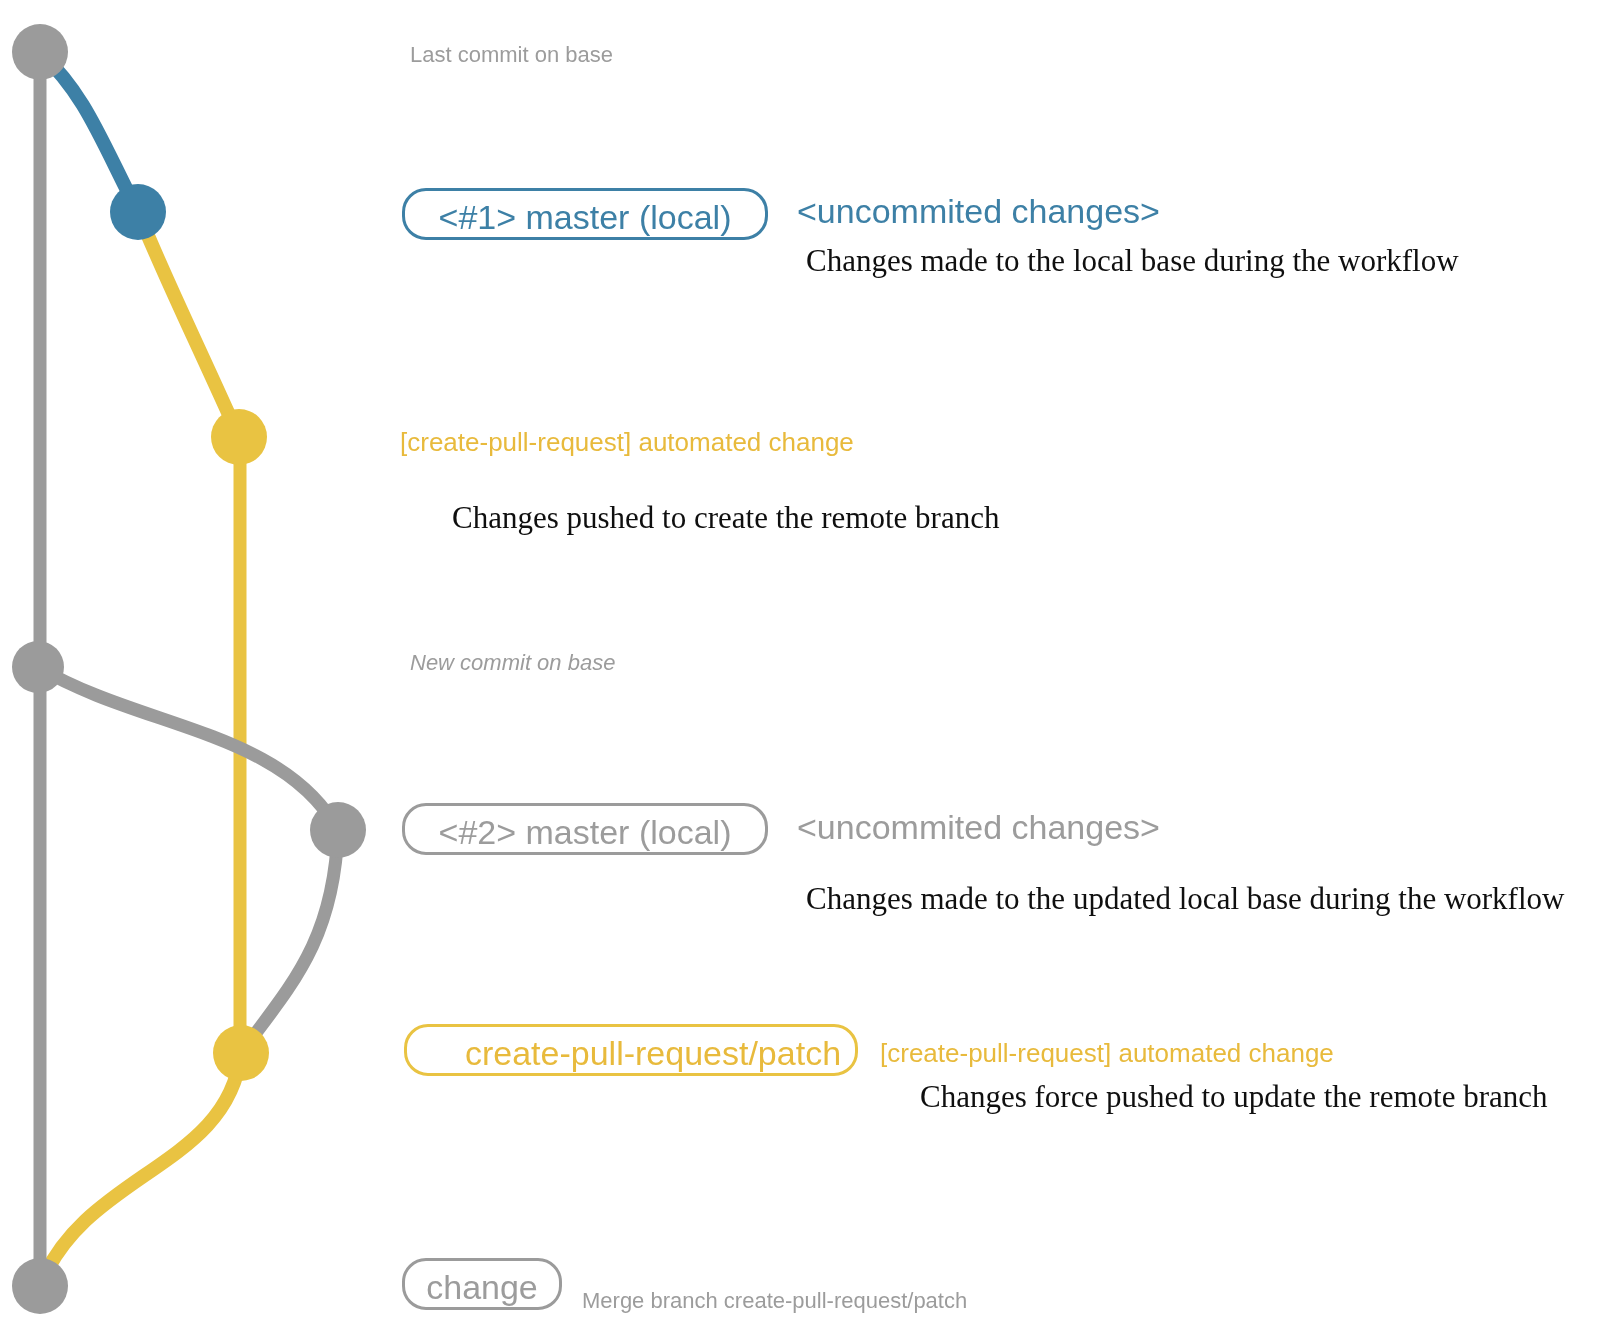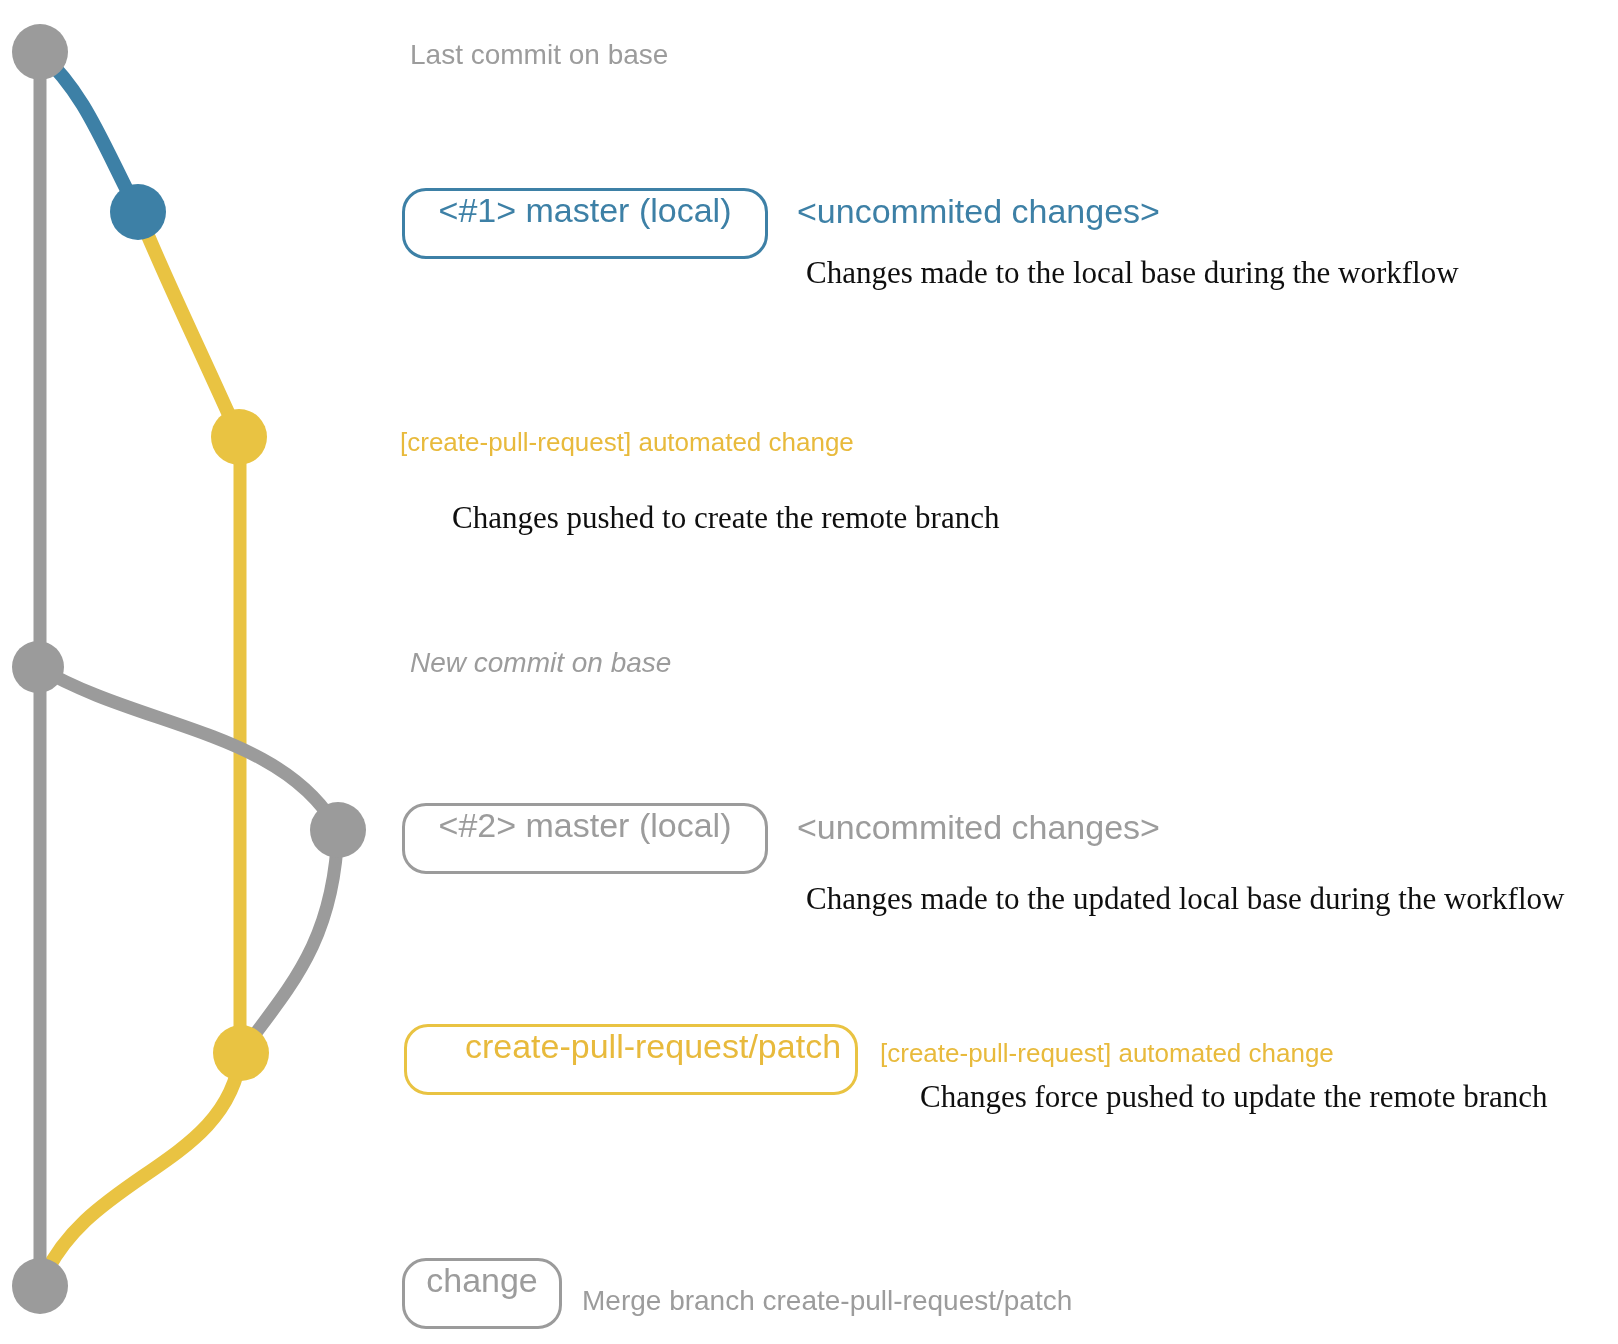--- a/index.html
+++ b/index.html
@@ -13,30 +13,30 @@
   }
   html,body{margin:0;padding:0;}
   body{
     width:1618px;height:1344px;
     background:var(--c-bg);
     position:relative;
     overflow:hidden;
     font-family:"Liberation Sans",sans-serif;
   }
   .abs{position:absolute;white-space:nowrap;}
-  .lbl{font-size:28px;line-height:38px;color:var(--c-text-gray);}
+  .lbl{font-size:22px;line-height:38px;color:var(--c-text-gray);}
   .note-blue{font-size:34px;line-height:38px;color:var(--c-blue);}
   .note-gray{font-size:34px;line-height:38px;color:var(--c-text-gray);}
   .note-yellow{font-size:26px;line-height:38px;color:var(--c-yellow-text);}
   .desc{font-family:"Liberation Serif",serif;font-size:31px;line-height:36px;color:var(--c-black);}
   .badge{
     box-sizing:border-box;
-    height:71px;
+    height:52px;
     border-radius:24px;
-    display:flex;align-items:flex-start;justify-content:center;
+    display:flex;align-items:flex-end;justify-content:center;
     font-size:34px;
     background:transparent;
   }
   .badge-blue{border:3px solid var(--c-blue);color:var(--c-blue);}
   .badge-gray{border:3px solid var(--c-gray);color:var(--c-text-gray);}
   .badge-yellow{border:3px solid var(--c-yellow);color:var(--c-yellow-text);}
   #graph-svg{position:absolute;left:0;top:0;}
 </style>
 </head>
 <body>
@@ -59,21 +59,21 @@
   <circle cx="241" cy="1053" r="28" fill="var(--c-yellow)"></circle>
   <circle cx="40" cy="1286" r="28" fill="var(--c-gray)"></circle>
 </svg>
 
 <div class="abs lbl" style="left:410px;top:36px;">Last commit on base</div>
 
 <div class="abs badge badge-blue" style="left:402px;top:188px;width:366px;">
   <span>&lt;#1&gt; master (local)</span>
 </div>
 <div class="abs note-blue" style="left:797px;top:192px;">&lt;uncommited changes&gt;</div>
-<div class="abs desc" style="left:806px;top:255px;">Changes made to the local base during the workflow</div>
+<div class="abs desc" style="left:806px;top:243px;">Changes made to the local base during the workflow</div>
 
 <div class="abs note-yellow" style="left:400px;top:423px;">[create-pull-request] automated change</div>
 <div class="abs desc" style="left:428px;top:500px;margin-left:24px;">Changes pushed to create the remote branch</div>
 
 <div class="abs lbl" style="left:410px;top:644px;font-style:italic;">New commit on base</div>
 
 <div class="abs badge badge-gray" style="left:402px;top:803px;width:366px;">
   <span>&lt;#2&gt; master (local)</span>
 </div>
 <div class="abs note-gray" style="left:797px;top:808px;">&lt;uncommited changes&gt;</div>

